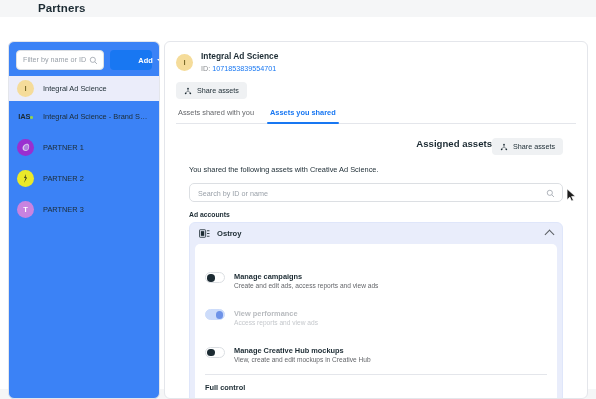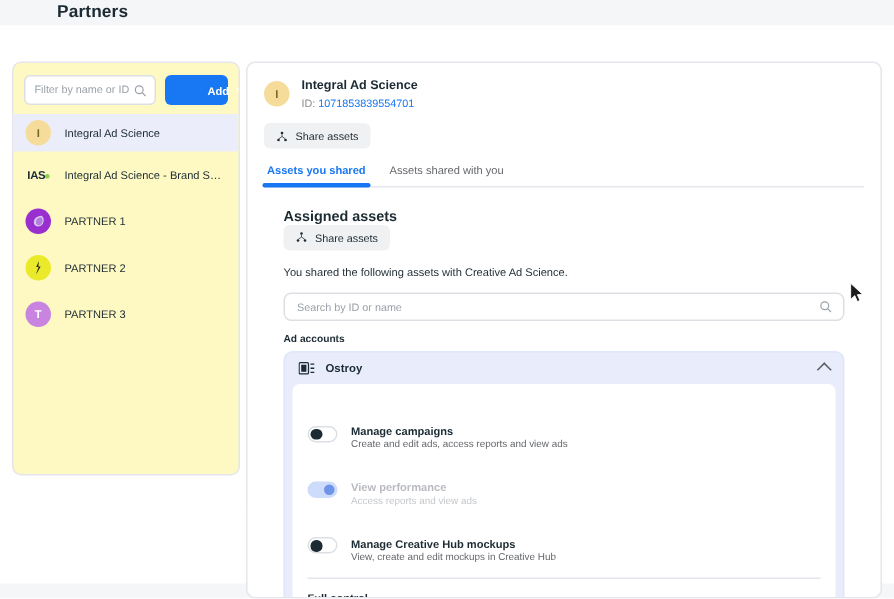--- a/index.html
+++ b/index.html
@@ -29,22 +29,22 @@
     position: absolute;
     left: 0; top: 17px;
     width: 596px; height: 372px;
     background: #ffffff;
   }
 
   
   .left-panel {
     position: absolute;
     left: 8px; top: 24px;
-    width: 152px; height: 276px;
-    background: #fef9c3;
+    width: 152px; height: 358px;
+    background: #3b82f6;
     border: 1px solid #e4e6eb;
     border-radius: 6px;
     overflow: hidden;
   }
   .filter-row {
     display: flex;
     align-items: center;
     gap: 6px;
     padding: 8px 7px 6px 7px;
   }
@@ -196,22 +196,21 @@
     border-radius: 2px;
   }
 
   
   .assigned {
     padding: 14px 24px 0 24px;
   }
   .assigned-head {
     display: flex;
     align-items: flex-start;
-    justify-content: space-between;
-    flex-direction: column;
+    justify-content: flex-end;
   }
   .assigned-title { font-size: 9.6px; font-weight: bold; color: #1c2b33; }
   .assigned-sub {
     margin-top: 10px;
     font-size: 7.4px;
     color: #1c2b33;
   }
   .search-field {
     position: relative;
     margin-top: 9px;
@@ -409,22 +408,22 @@
           <svg width="8" height="8" viewBox="0 0 24 24">
             <circle cx="12" cy="5" r="2.6" fill="#1c2b33"></circle>
             <circle cx="5" cy="19" r="2.6" fill="#1c2b33"></circle>
             <circle cx="19" cy="19" r="2.6" fill="#1c2b33"></circle>
             <path d="M12 7.5 L12 12 M5.5 16.6 L12 12 L18.5 16.6" stroke="#1c2b33" stroke-width="1.5" fill="none"></path>
           </svg>
           <span>Share assets</span>
         </div>
 
         <div class="tabs">
+          <div class="tab">Assets shared with you</div>
           <div class="tab active">Assets you shared</div>
-          <div class="tab">Assets shared with you</div>
         </div>
       </div>
 
       <div class="assigned">
 
         <div class="assigned-head">
           <div class="assigned-title">Assigned assets</div>
           <div class="share-btn plain" style="margin-top:0;">
             <svg width="8" height="8" viewBox="0 0 24 24">
               <circle cx="12" cy="5" r="2.6" fill="#1c2b33"></circle>

